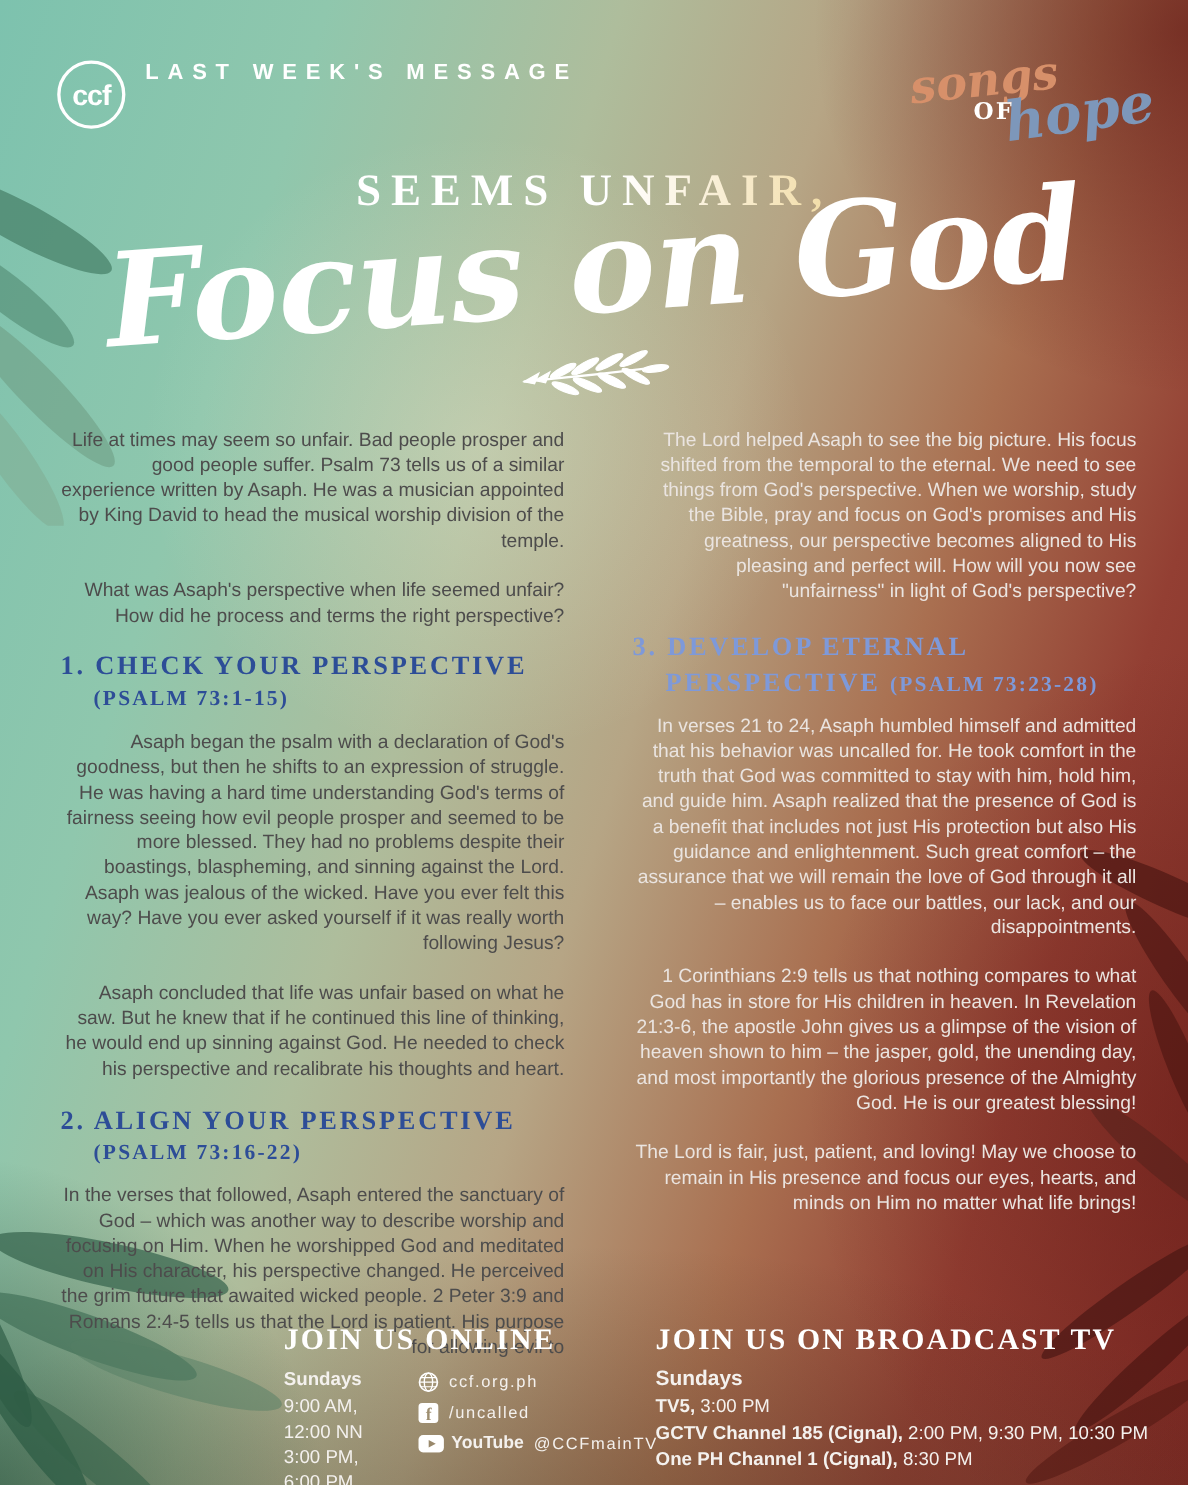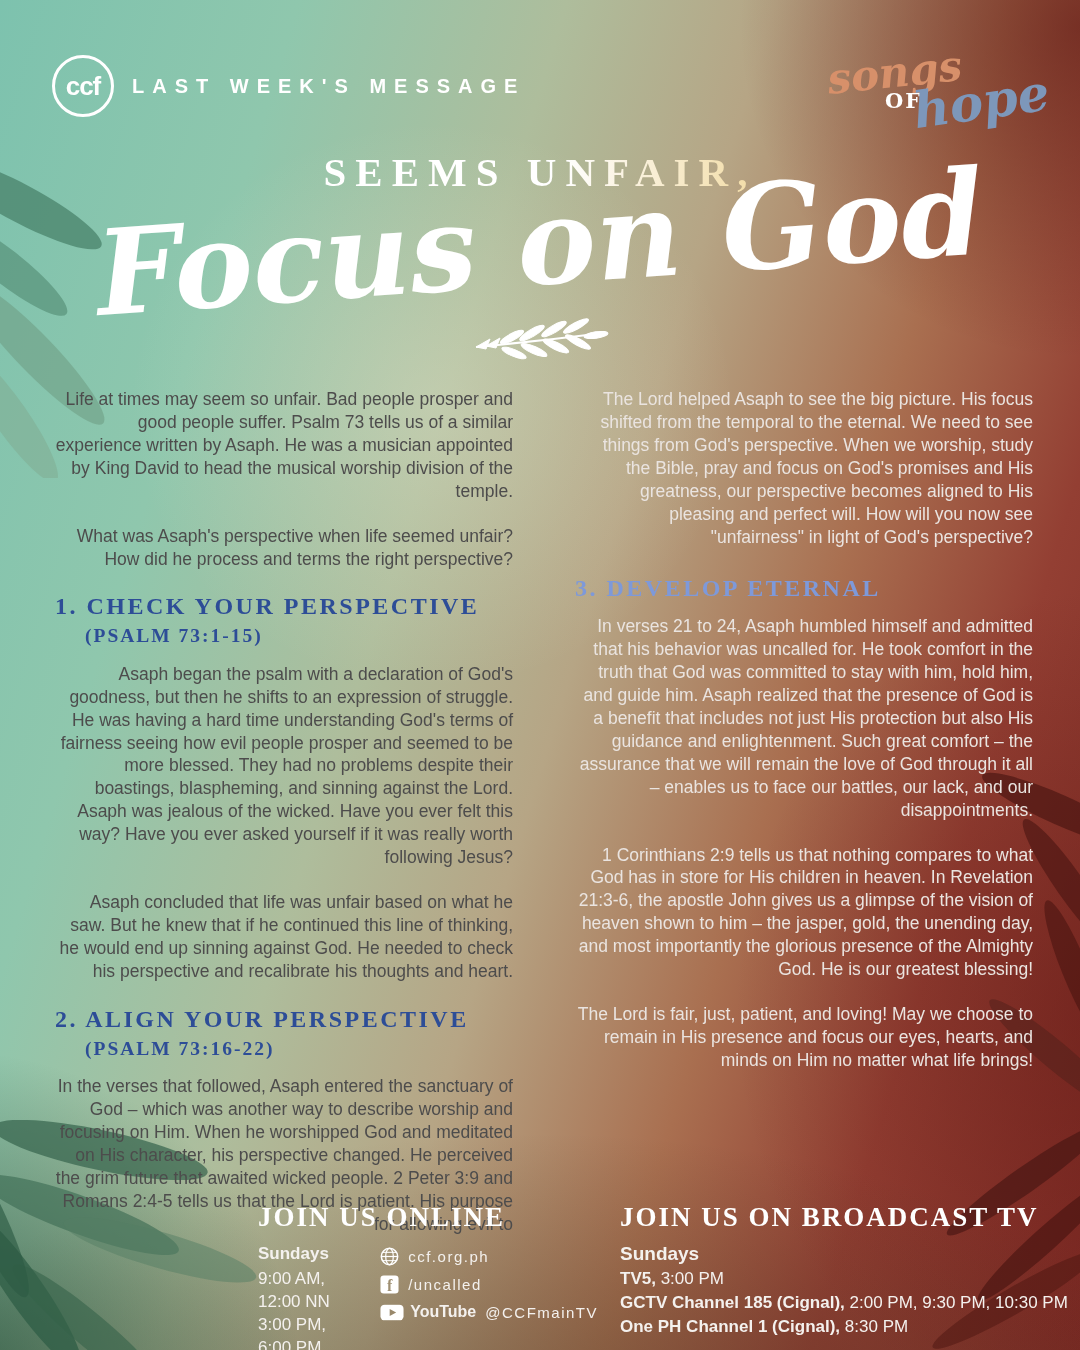--- a/index.html
+++ b/index.html
@@ -13,21 +13,21 @@
       radial-gradient(120% 55% at 50% 118%, rgba(52,48,28,0.60), rgba(52,48,28,0) 62%),
       radial-gradient(45% 35% at 100% 2%, rgba(84,10,10,0.55), rgba(84,10,10,0) 70%),
       radial-gradient(40% 30% at 40% 30%, rgba(240,238,214,0.30), rgba(240,238,214,0) 70%),
       radial-gradient(50% 45% at 103% 75%, rgba(96,22,18,0.45), rgba(96,22,18,0) 70%),
       linear-gradient(107deg, #7dc2ae 0%, #8fc7ad 20%, #aebd9c 38%, #b6a585 52%, #a96f50 68%, #933f33 82%, #7e2b25 100%);
   }
 
   .deco { position:absolute; pointer-events:none; }
 
   
-  .header-left { position:absolute; left:52px; top:55px; display:flex; align-items:center; gap:18px; }
+  .header-left { position:absolute; left:52px; top:55px; display:flex; align-items:flex-start; gap:18px; }
   .ccf-logo {
     width:62px; height:62px; border:3px solid #fff; border-radius:50%;
     display:flex; align-items:center; justify-content:center;
     color:#fff; font-weight:700; font-size:26px; letter-spacing:-1px;
   }
   .lastweek { color:#fff; font-size:20px; font-weight:600; letter-spacing:8px; }
 
   .brand { position:absolute; right:66px; top:48px; width:195px; height:120px;
            font-family:"DejaVu Serif", serif; }
   .brand .songs { position:absolute; left:8px; top:0; font-style:italic; font-weight:700;
@@ -75,21 +75,21 @@
   .serif-head { font-family:"Liberation Serif", serif; font-weight:700; font-size:27px;
                 letter-spacing:2px; color:#fff; white-space:nowrap; }
   .online { position:absolute; left:258px; width:340px; }
   .online-row { display:flex; gap:34px; margin-top:10px; }
   .day { font-weight:700; font-size:19px; margin-bottom:2px; }
   .times div { font-size:17px; line-height:1.35; }
   .links { padding-top:4px; }
   .link-row { display:flex; align-items:center; gap:9px; margin-bottom:9px;
               font-size:15px; letter-spacing:1.5px; }
   .yt-word { font-weight:700; font-size:16px; letter-spacing:0; margin-left:-3px; }
-  .broadcast { position:absolute; left:620px; width:460px; }
+  .broadcast { position:absolute; left:596px; width:460px; }
   .bc-lines { font-size:17px; line-height:1.42; }
   .bc-lines b { font-weight:700; }
   .broadcast .day { margin-top:10px; }
 </style>
 </head>
 <body>
 
 <div class="page">
 
   <svg class="deco" style="left:-35px; top:148px;" width="250" height="330" viewBox="0 0 250 330">
@@ -166,20 +166,21 @@
 
     <div class="sec-head">2. ALIGN YOUR PERSPECTIVE</div>
     <div class="sec-ref">(PSALM 73:16-22)</div>
     <p>In the verses that followed, Asaph entered the sanctuary of God – which was another way to describe worship and focusing on Him. When he worshipped God and meditated on His character, his perspective changed. He perceived the grim future that awaited wicked people. 2 Peter 3:9 and Romans 2:4-5 tells us that the Lord is patient. His purpose for allowing evil to</p>
   </div>
 
   <div class="col col-right">
     <p>The Lord helped Asaph to see the big picture. His focus shifted from the temporal to the eternal. We need to see things from God's perspective. When we worship, study the Bible, pray and focus on God's promises and His greatness, our perspective becomes aligned to His pleasing and perfect will. How will you now see "unfairness" in light of God's perspective?</p>
 
     <div class="sec-head sec-head-3">3. DEVELOP ETERNAL</div>
+    <div class="sec-head indent"><span>PERSPECTIVE</span> <span class="sec-ref-inline">(PSALM 73:23-28)</span></div>
     <p class="after-head">In verses 21 to 24, Asaph humbled himself and admitted that his behavior was uncalled for. He took comfort in the truth that God was committed to stay with him, hold him, and guide him. Asaph realized that the presence of God is a benefit that includes not just His protection but also His guidance and enlightenment. Such great comfort – the assurance that we will remain the love of God through it all – enables us to face our battles, our lack, and our disappointments.</p>
     <p>1 Corinthians 2:9 tells us that nothing compares to what God has in store for His children in heaven. In Revelation 21:3-6, the apostle John gives us a glimpse of the vision of heaven shown to him – the jasper, gold, the unending day, and most importantly the glorious presence of the Almighty God. He is our greatest blessing!</p>
     <p>The Lord is fair, just, patient, and loving! May we choose to remain in His presence and focus our eyes, hearts, and minds on Him no matter what life brings!</p>
   </div>
 
   <div class="footer">
 
     <div class="online">
       <div class="serif-head">JOIN US ONLINE</div>
       <div class="online-row">

